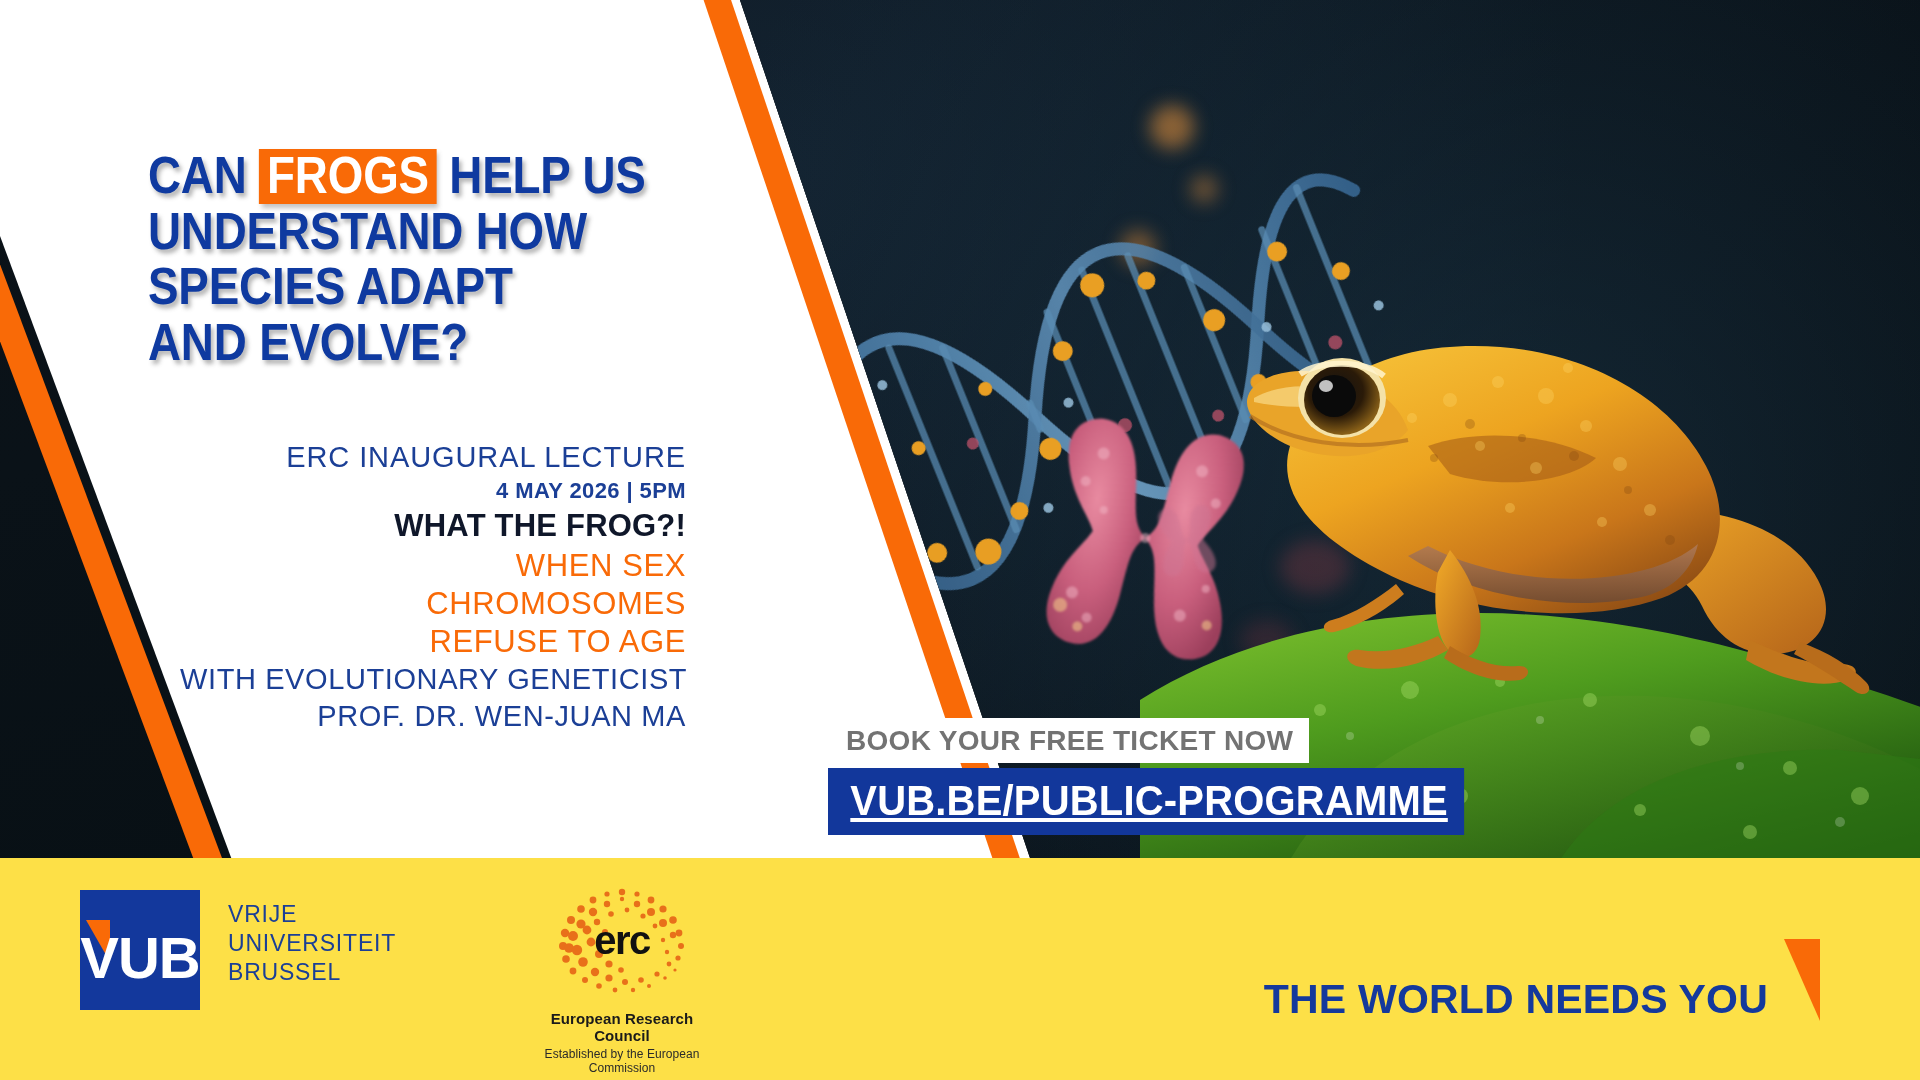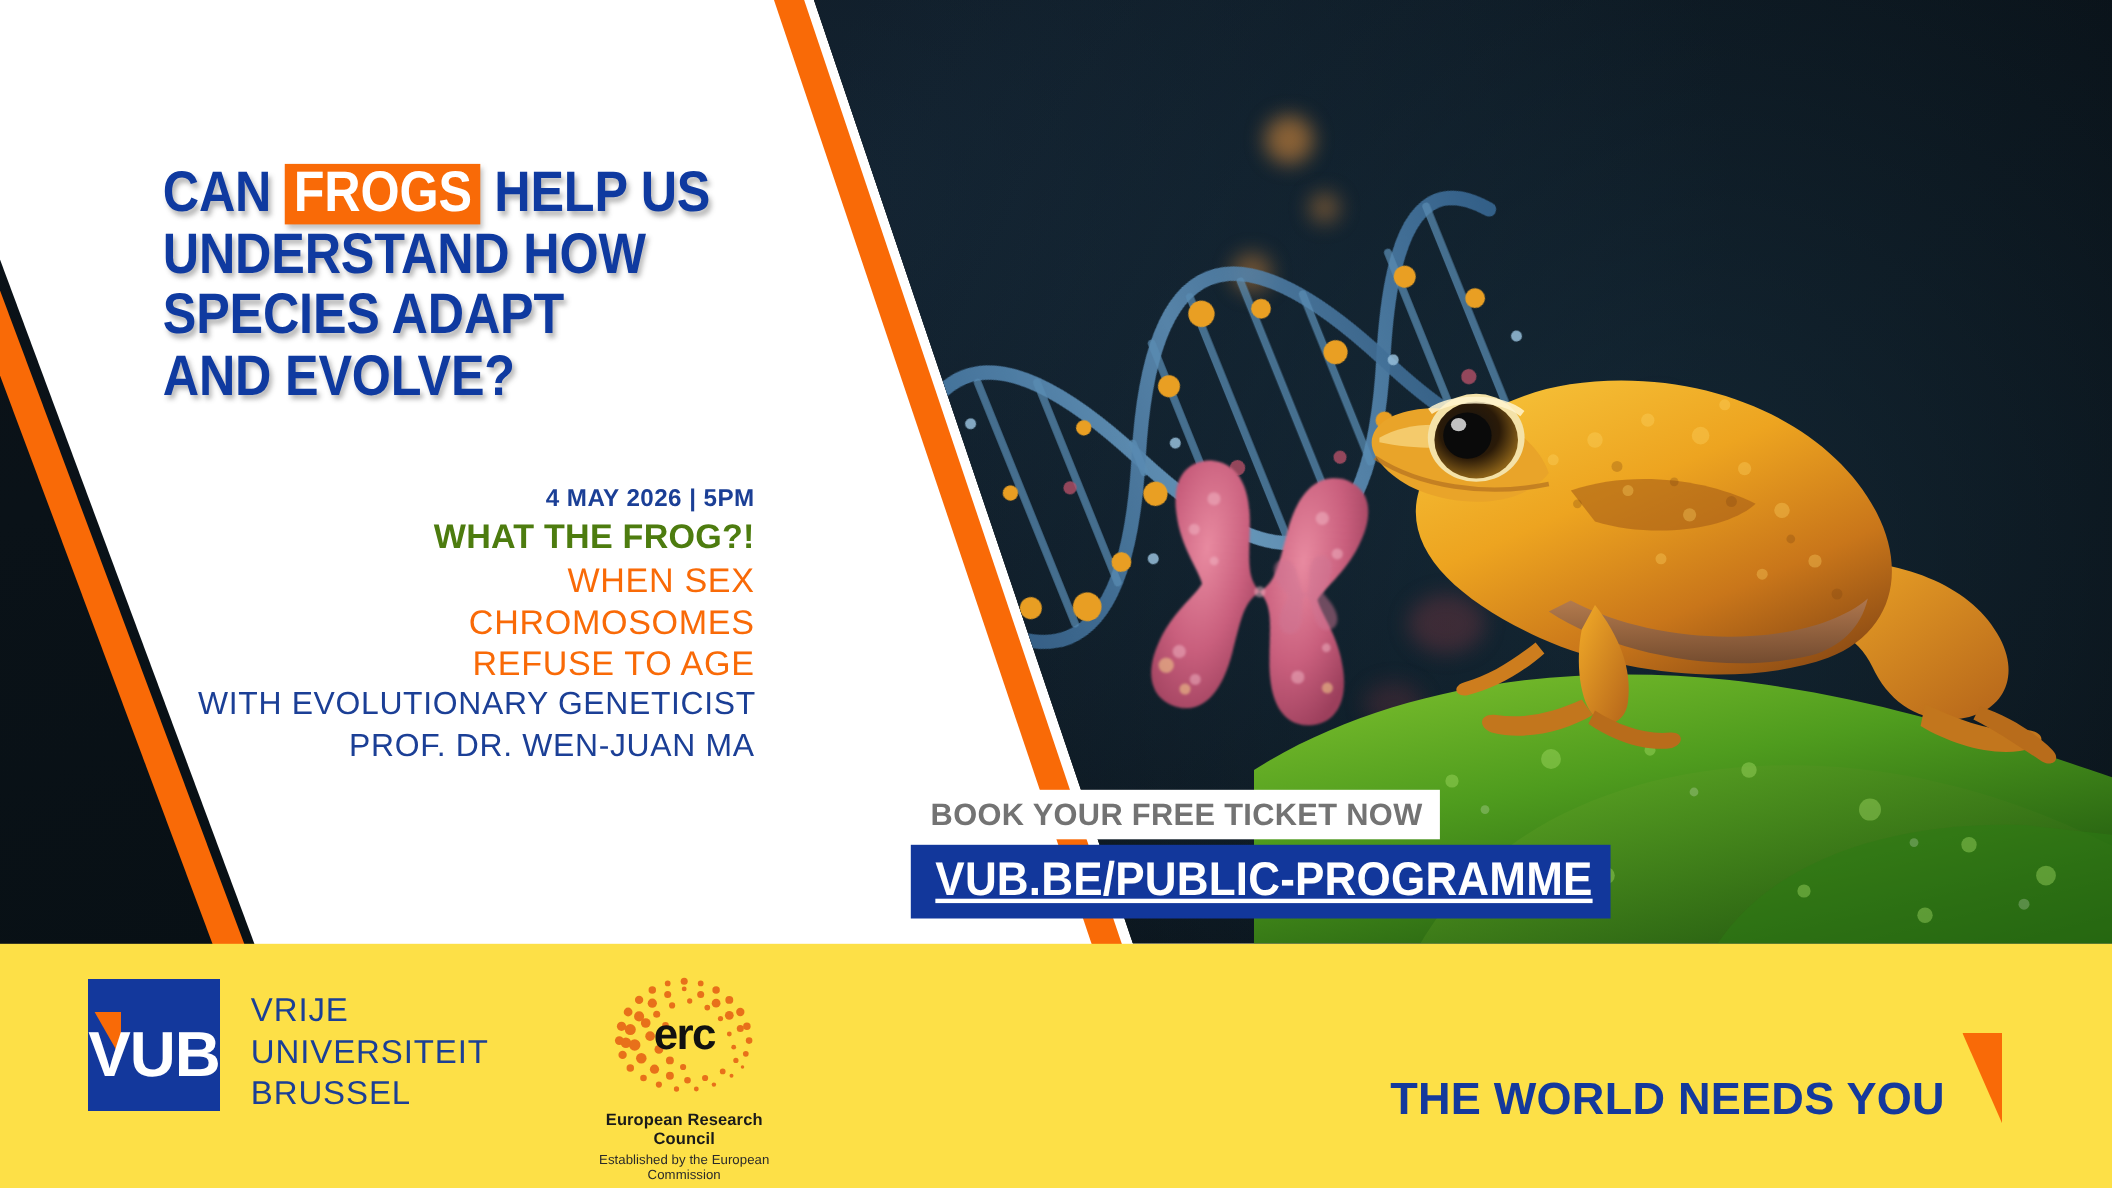--- a/index.html
+++ b/index.html
@@ -65,42 +65,42 @@
     display:inline-block; line-height:1.02; text-shadow:none;
     box-shadow:3px 4px 5px rgba(80,80,80,.35); }
 
   
   .info{ position:absolute; left:180px; top:438px; width:506px;
     text-align:right; text-transform:uppercase;
     font-family:"Liberation Sans", sans-serif; }
   .info .ln{ display:block; white-space:nowrap; }
   .i-erc   { font-size:29px; font-weight:normal; color:#1b3f96; letter-spacing:.9px; line-height:1.32; }
   .i-date  { font-size:22px; font-weight:bold;   color:#1b3f96; letter-spacing:.4px; line-height:1.32; }
-  .i-title { font-size:31px; font-weight:bold;   color:#4d7c0f; letter-spacing:.2px; line-height:1.32; margin-top:1px; }
+  .i-title { font-size:31px; font-weight:bold;   color:#0f172a; letter-spacing:.2px; line-height:1.32; margin-top:1px; }
   .i-sub   { font-size:31px; font-weight:normal; color:#f96a07; letter-spacing:.6px; line-height:1.22; }
   .i-with  { font-size:29px; font-weight:normal; color:#1b3f96; letter-spacing:.6px; line-height:1.3; }
   .i-name  { font-size:29px; font-weight:normal; color:#1b3f96; letter-spacing:.6px; line-height:1.3; }
 
   
   .cta{ position:absolute; left:828px; top:718px; z-index:6; }
   .cta-top{ display:inline-block; background:#ffffff; color:#737373;
     font-size:28px; font-weight:bold; letter-spacing:.3px; text-transform:uppercase;
     padding:9px 16px 8px 18px; line-height:1; }
   .cta-url{ display:block; background:#12379b; color:#ffffff;
     font-size:43px; font-weight:bold; letter-spacing:.2px; text-transform:uppercase;
     padding:11px 18px 13px 24px; line-height:1; margin-top:5px;
     transform:scaleX(.93); transform-origin:left top; white-space:nowrap; }
 
   
   .footer{ position:absolute; left:0; top:858px; width:1920px; height:222px; background:#fde047; }
 
   .vub-logo{ position:absolute; left:80px; top:32px; display:flex; align-items:flex-start; }
   .vub-mark{ position:relative; width:120px; height:120px; background:#13389c; overflow:hidden; }
   .vub-mark svg{ position:absolute; inset:0; width:100%; height:100%; }
-  .vub-words{ margin-left:28px; color:#1b3f96; font-size:30px; line-height:1.26;
+  .vub-words{ margin-left:28px; color:#1b3f96; font-size:23px; line-height:1.26;
     letter-spacing:.8px; text-transform:uppercase; padding-top:10px; }
   .vub-words span{ display:block; white-space:nowrap; }
 
   .erc-logo{ position:absolute; left:522px; top:24px; width:200px; text-align:center; }
   .erc-dots{ position:relative; width:150px; height:122px; margin:0 auto; }
   .erc-dots svg{ width:100%; height:100%; display:block; }
   .erc-l1{ font-size:15px; font-weight:bold; color:#1a1a1a; letter-spacing:.1px; margin-top:6px; }
   .erc-l2{ font-size:12px; font-weight:normal; color:#2a2a2a; letter-spacing:.05px; margin-top:3px; }
 
   .tagline{ position:absolute; right:100px; top:74px; display:flex; align-items:center; }
@@ -359,20 +359,21 @@
   <div class="stripe stripe-main"></div>
 
   <h1 class="headline">
     <span class="hl-line"><span>CAN</span> <span class="frogs-mark">FROGS</span> <span>HELP US</span></span>
     <span class="hl-line">UNDERSTAND HOW</span>
     <span class="hl-line">SPECIES ADAPT</span>
     <span class="hl-line">AND EVOLVE?</span>
   </h1>
 
   <div class="info">
+    <span class="ln i-erc">ERC INAUGURAL LECTURE</span>
     <span class="ln i-date">4 MAY 2026 | 5PM</span>
     <span class="ln i-title">WHAT THE FROG?!</span>
     <span class="ln i-sub">WHEN SEX</span>
     <span class="ln i-sub">CHROMOSOMES</span>
     <span class="ln i-sub">REFUSE TO AGE</span>
     <span class="ln i-with">WITH EVOLUTIONARY GENETICIST</span>
     <span class="ln i-name">PROF. DR. WEN-JUAN MA</span>
   </div>
 
   <div class="cta">

